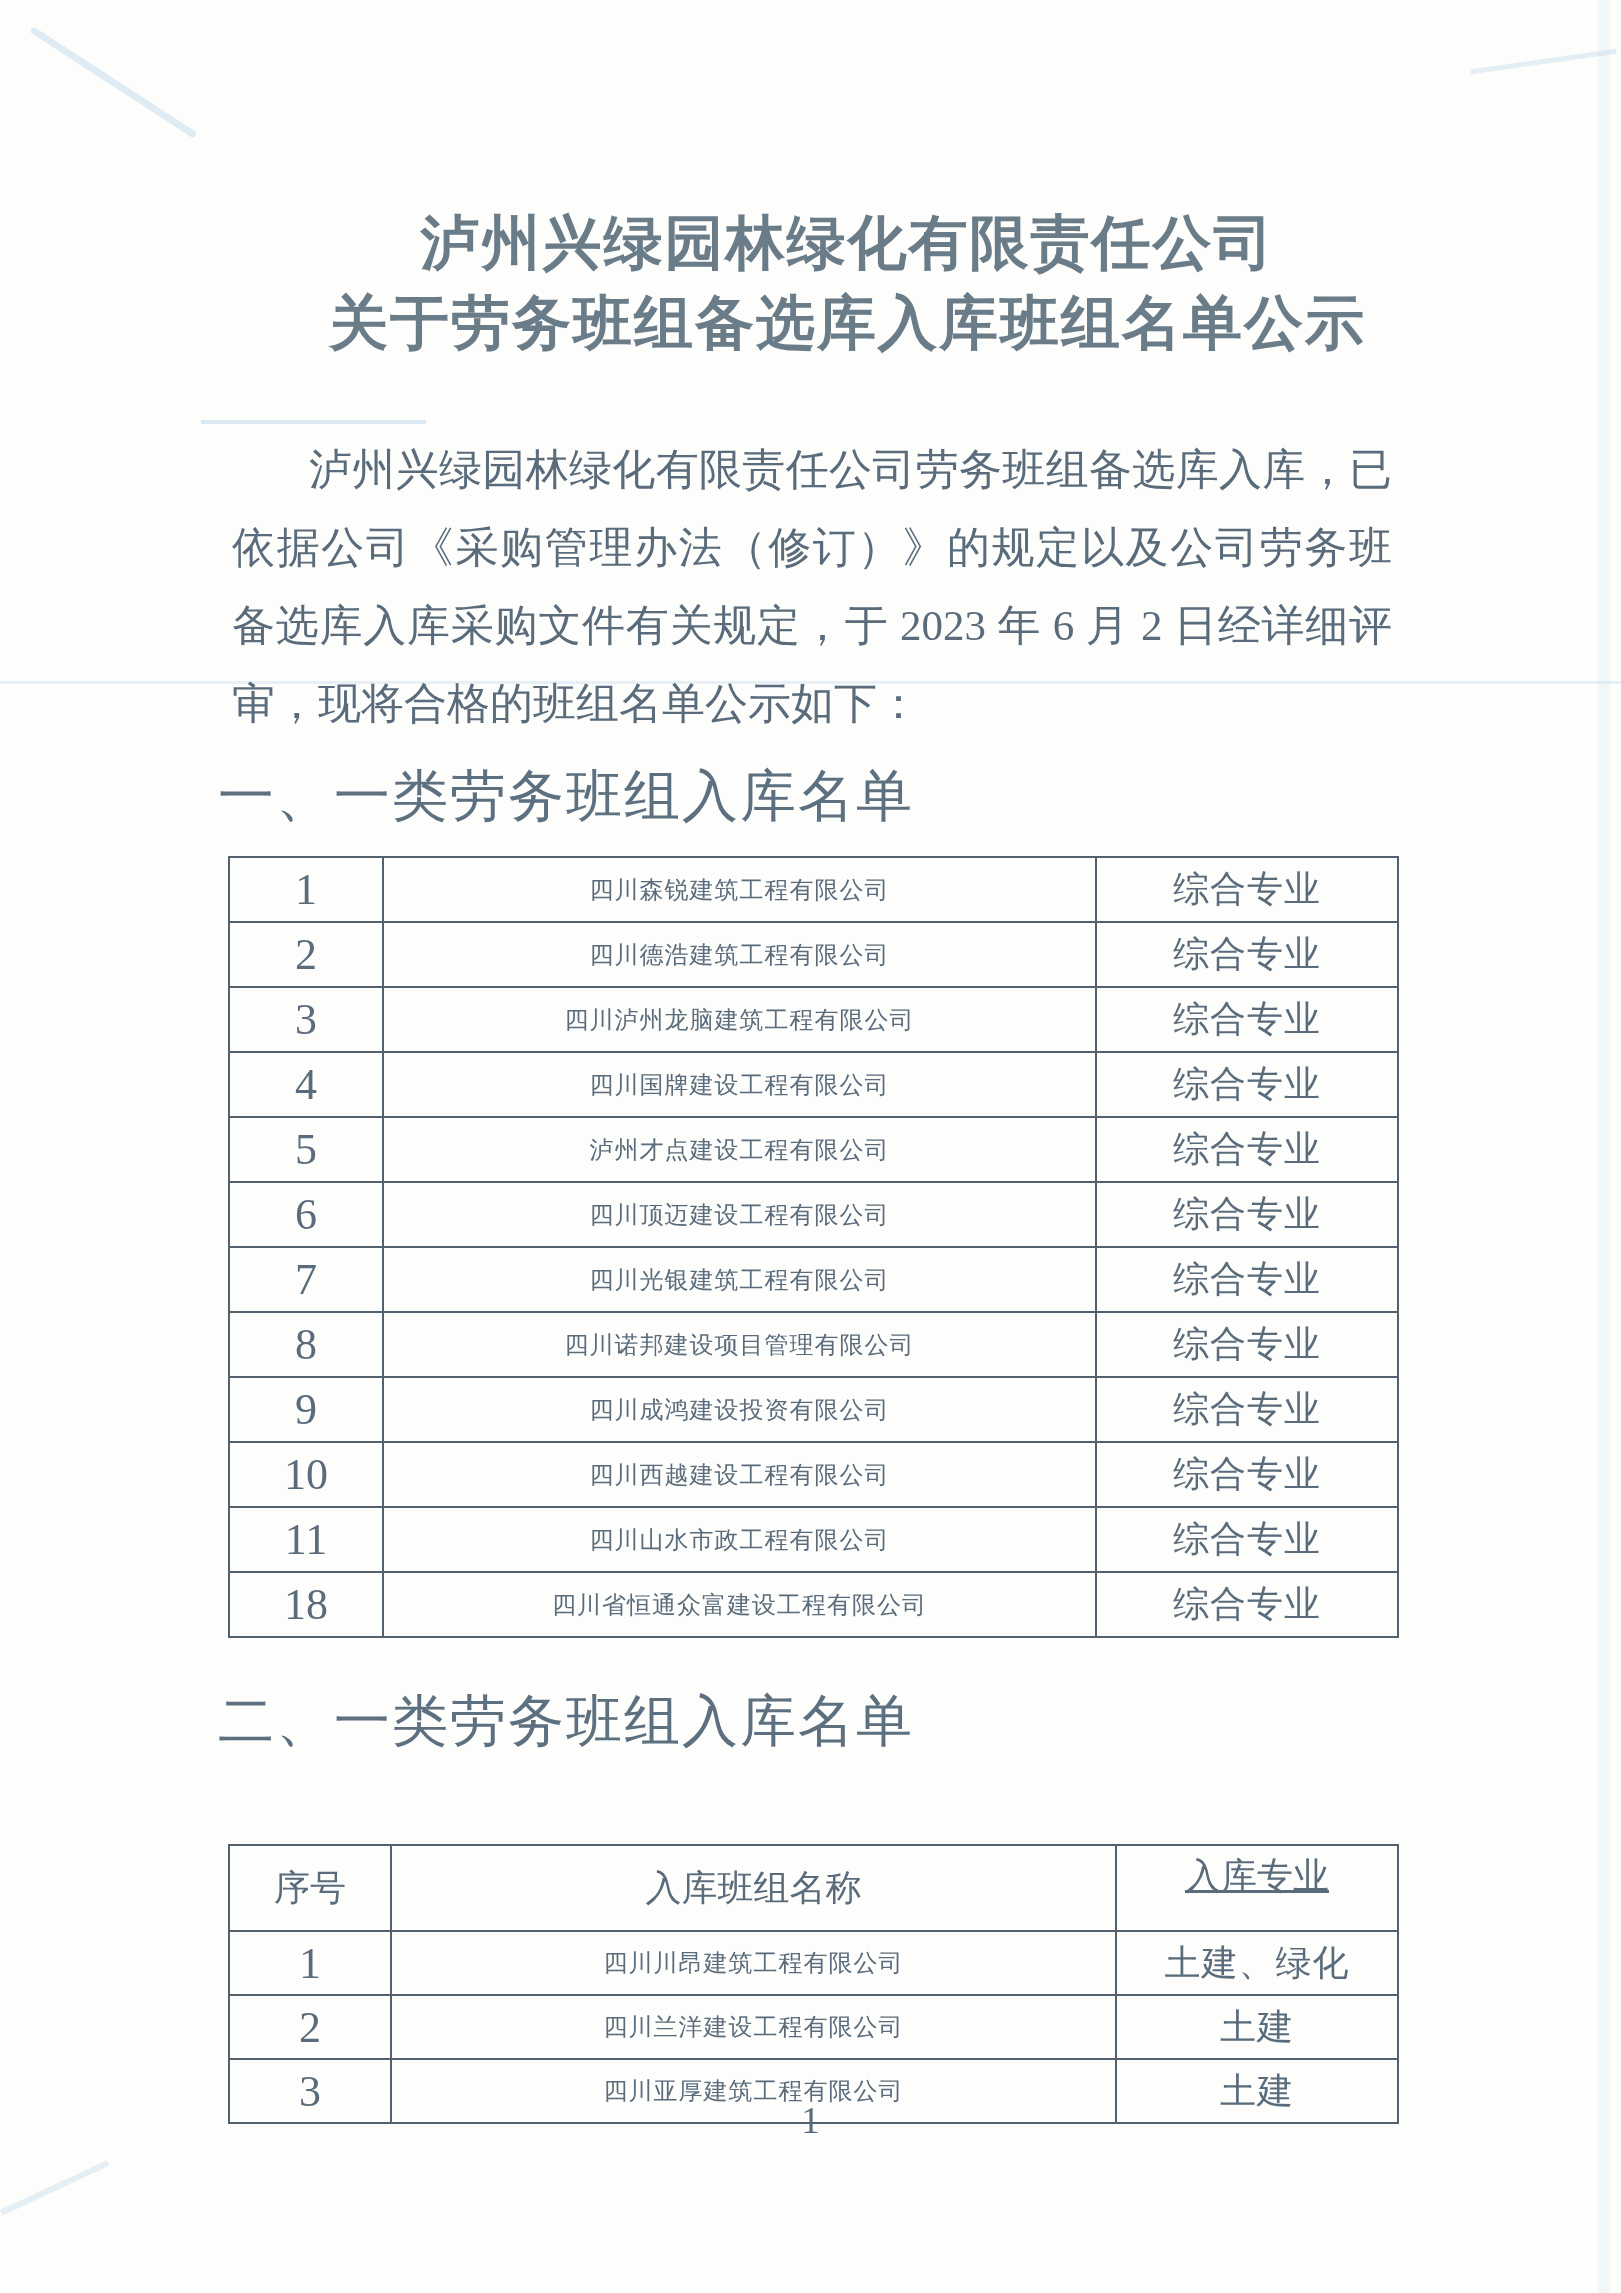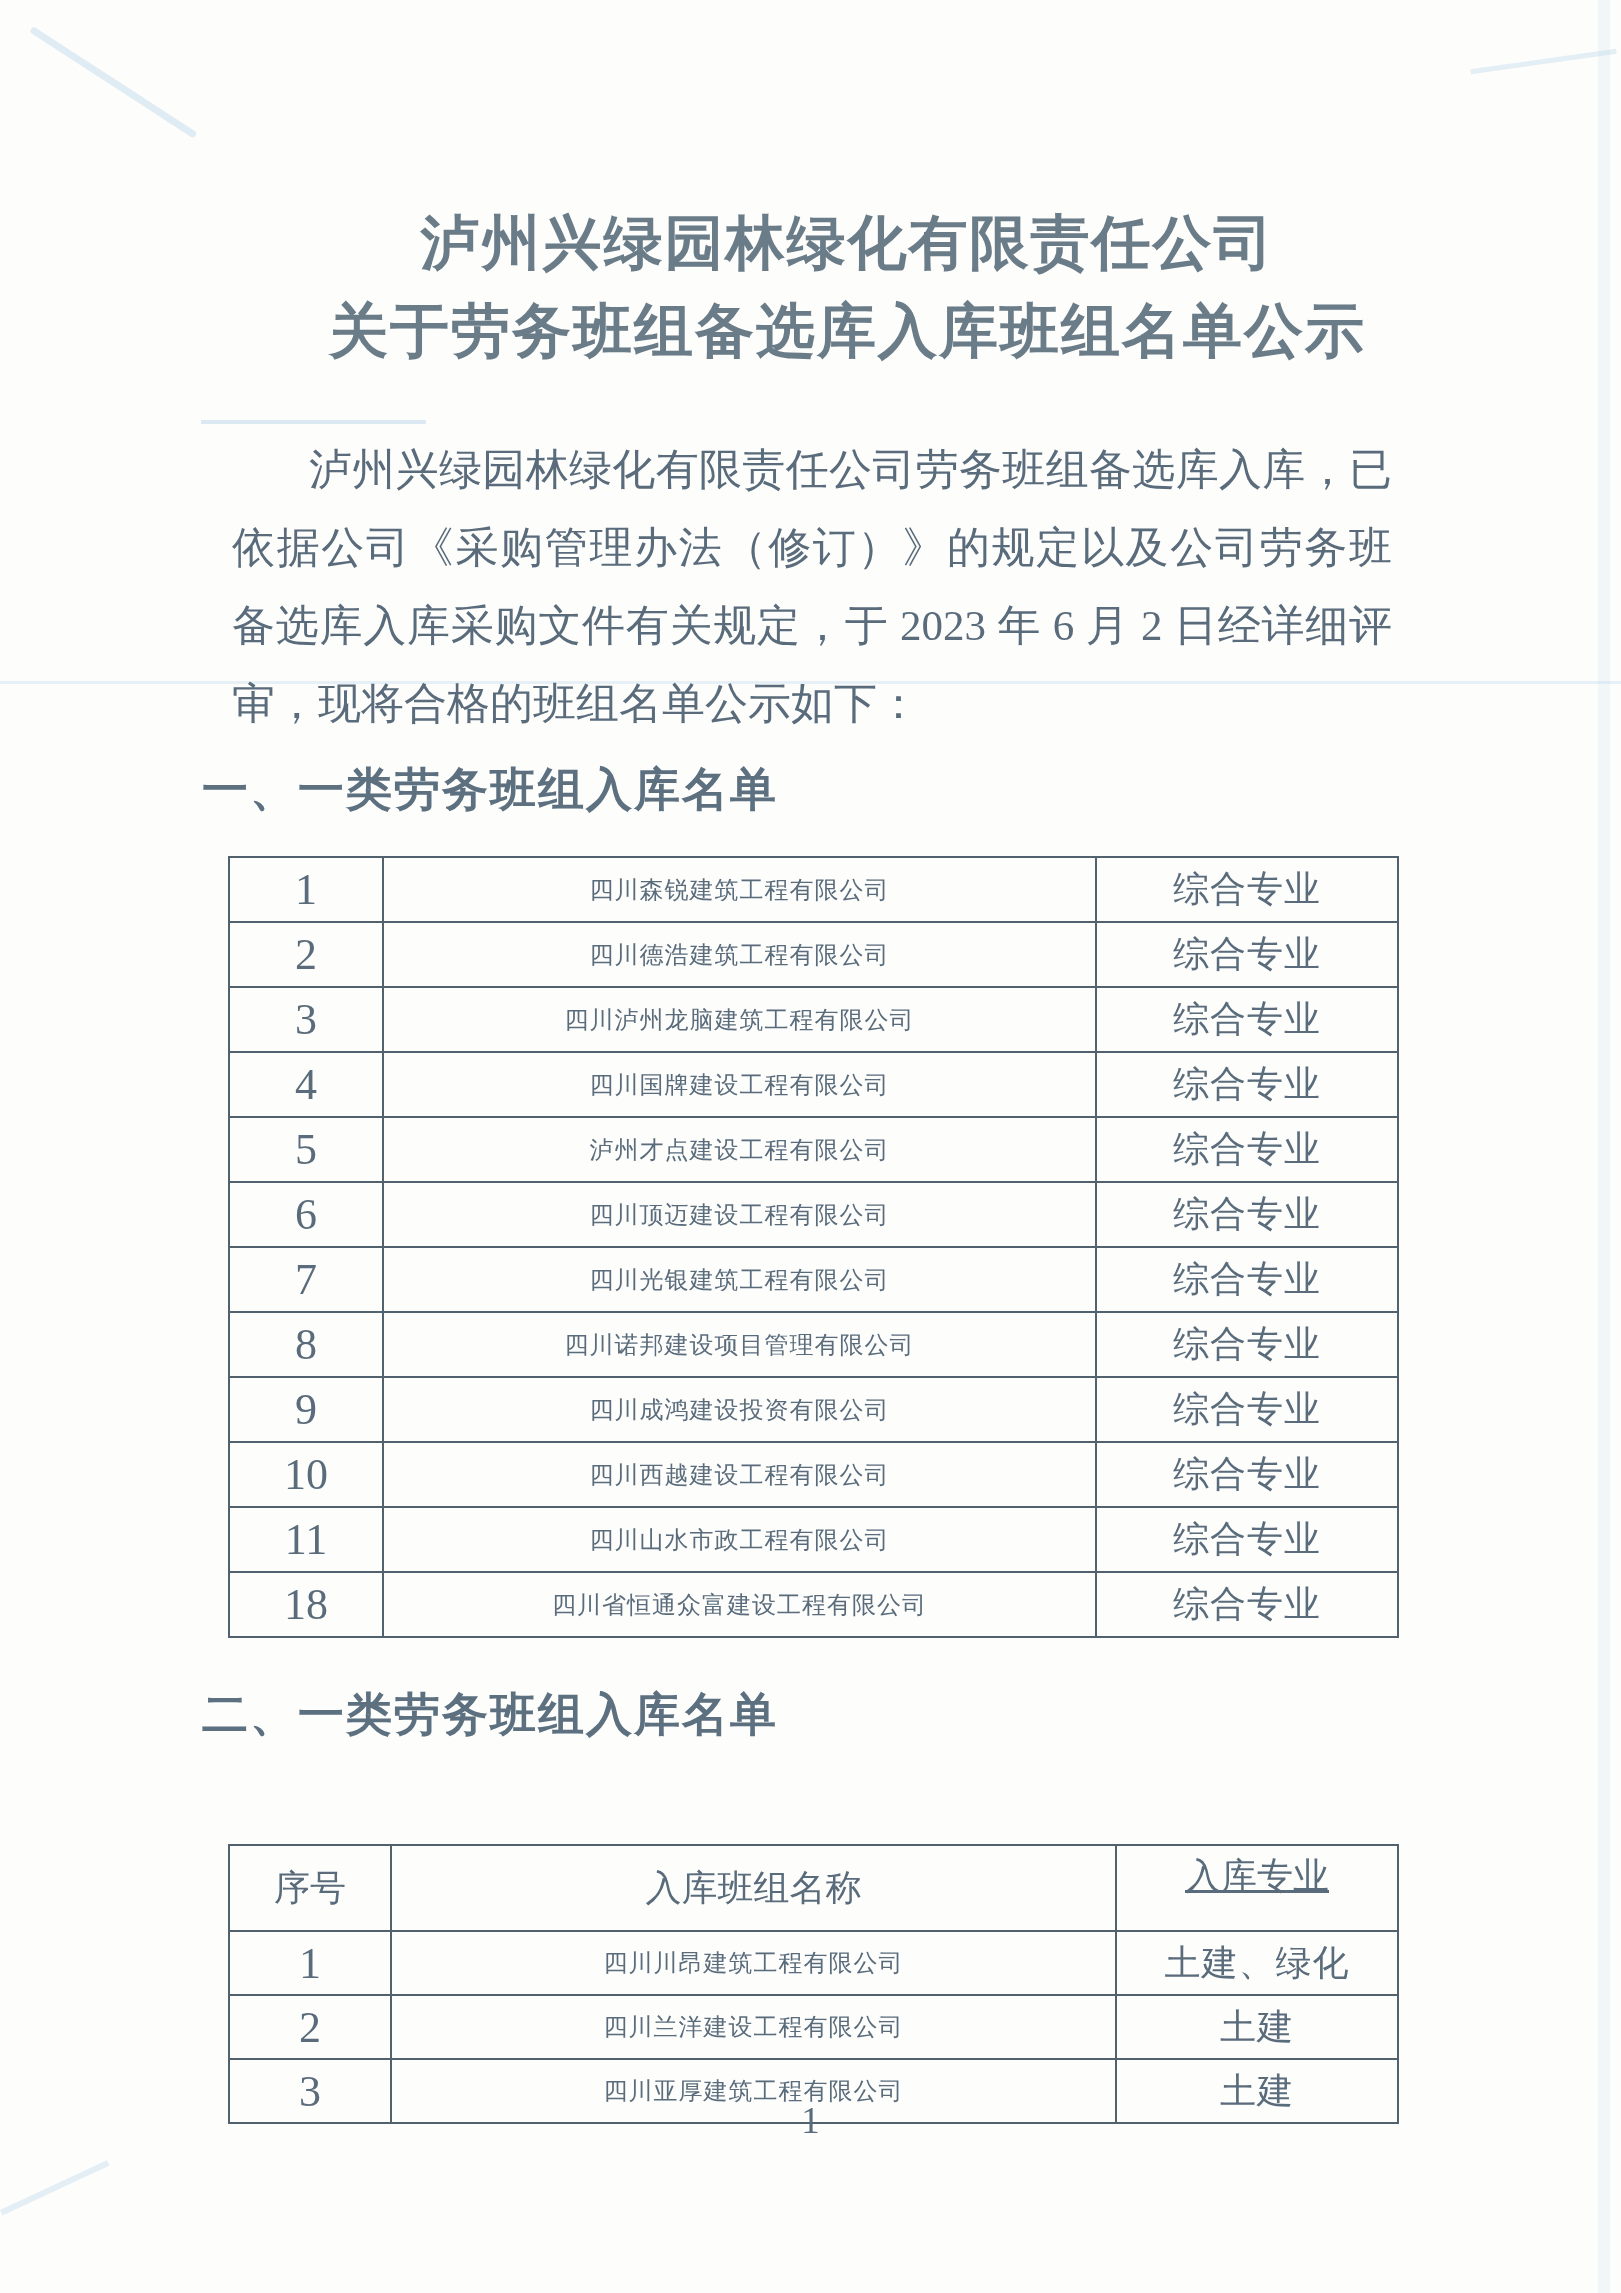--- a/index.html
+++ b/index.html
@@ -21,37 +21,37 @@
   .a5{left:0px; top:2210px; width:118px; height:5.9px; background:var(--artifact); opacity:.40; transform:rotate(-25deg); transform-origin:left top;}
   .a6{left:1598px; top:0; width:11.8px; height:2294px; background:var(--artifact); opacity:.18;}
 
   .title-line{
     position:absolute; left:74px; width:1547px; text-align:center;
     font-family:"Liberation Sans","DejaVu Sans",sans-serif;
     font-weight:bold; font-size:59px; line-height:63px; letter-spacing:2px;
     color:var(--title); white-space:nowrap;
   }
   .title1{top:212px;text-align:center;}
-  .title2{top:300px;}
+  .title2{top:292px;}
 
   .para{
     position:absolute; left:232px; top:431px; width:1160px;
     font-size:43px; line-height:78px; color:var(--text);
   }
   .para-line{
     height:78px; text-align:justify; text-align-last:justify;
     white-space:normal; overflow:hidden;
   }
   .para-line.indent{padding-left:77px; width:1083px;}
   .para-line.last{text-align-last:left;}
 
   .section-heading{
-    position:absolute; left:202px;
+    position:absolute; left:218px;
     font-family:"Liberation Sans","DejaVu Sans",sans-serif;
-    font-weight:bold; font-size:46px; letter-spacing:2px;
+    font-weight:normal; font-size:56px; letter-spacing:2px;
     color:#5d7080; white-space:nowrap;
   }
   .h1{top:759px;}
   .h2{top:1684px;}
 
   table.doc{
     position:absolute; left:228px; border-collapse:collapse; table-layout:fixed;
     color:var(--text);
   }
   table.doc td,table.doc th{

